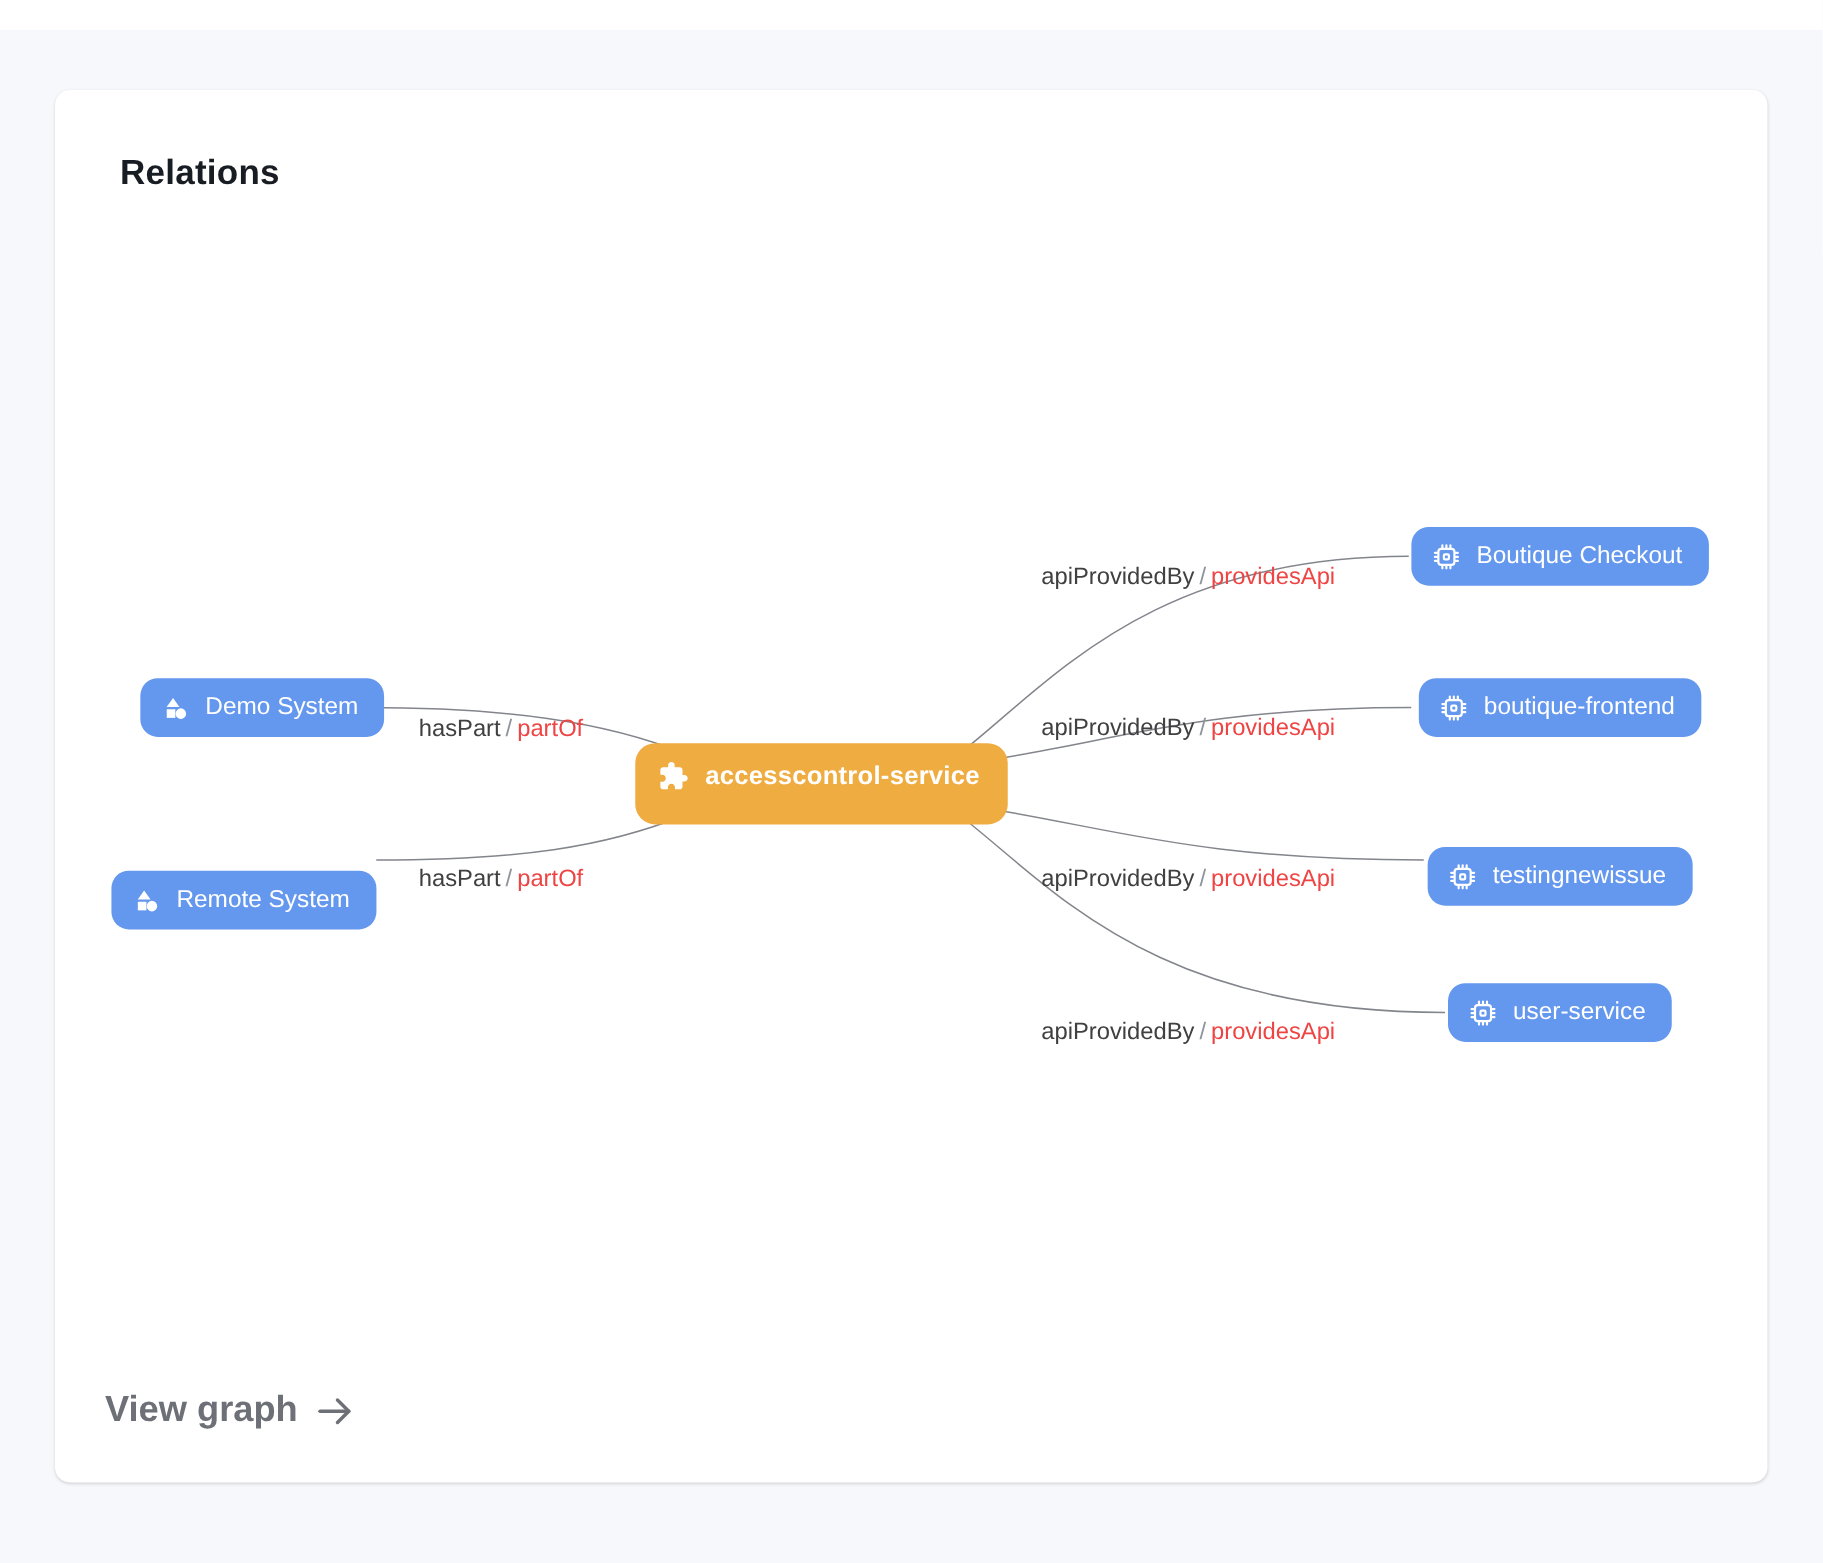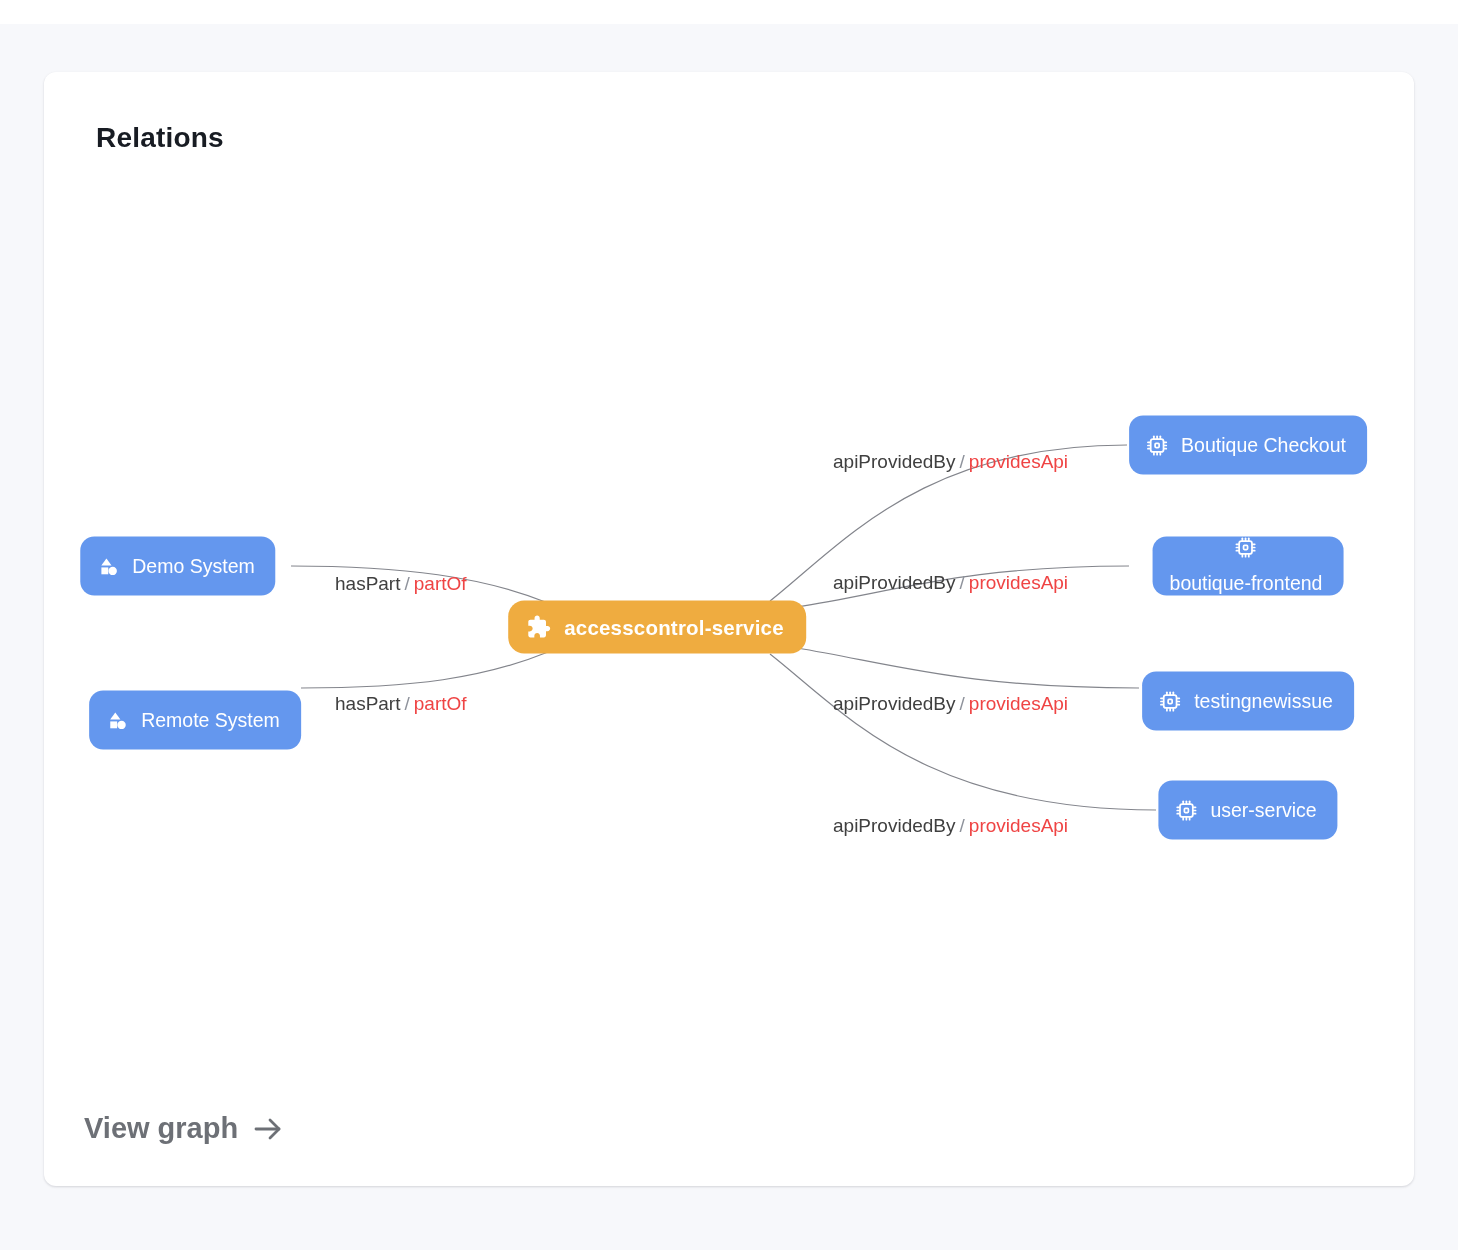--- a/index.html
+++ b/index.html
@@ -25,42 +25,42 @@
   svg.edges { position:absolute; left:0; top:0; }
   path.edge { fill:none; stroke:#83858c; stroke-width:1.2px; }
 
   .node {
     position:absolute; display:flex; align-items:center; gap:13px;
     color:#ffffff; white-space:nowrap; transform:translate(-50%,-50%);
     cursor:pointer; user-select:none;
   }
   .node .icon { display:flex; align-items:center; }
   .node.blue {
-    background:#6497ee; height:59px; padding:0 21px 0 17px;
+    background:#6497ee; height:47px; padding:0 21px 0 17px;
     border-radius:14px; font-size:19.5px; font-weight:400;
   }
   .node.orange {
-    background:#efac40; height:53px; padding:0 22px 0 18px;
+    background:#efac40; height:53px; padding:0 22px 12px 18px;
     border-radius:16px; font-size:20.5px; font-weight:700; letter-spacing:.2px;
   }
 
   .edge-label {
     position:absolute; transform:translateY(-50%);
     font-size:19px; white-space:nowrap;
   }
   .edge-label .rel { color:#404040; }
   .edge-label .sep { color:#8f939c; margin:0 4px; }
   .edge-label .inv { color:#ef4444; }
 
   
-  .pos-demo        { left:134px;  top:494px;justify-content:center; }
+  .pos-demo        { left:166px;  top:494px;justify-content:center; }
   .pos-remote      { left:151px;  top:616px;margin-top:32px; }
   .pos-center      { left:613px;  top:555px; }
   .pos-checkout    { left:1204px; top:373px; }
-  .pos-frontend    { left:1204px; top:494px;flex-direction:column; }
+  .pos-frontend    { left:1204px; top:494px; }
   .pos-testing     { left:1204px; top:616px;margin-top:13px; }
   .pos-userservice { left:1204px; top:738px;justify-content:space-between; }
 
   
   .lbl-haspart-1 { left:291px; top:512px; }
   .lbl-haspart-2 { left:291px; top:632px; }
   .lbl-api-1     { left:789px; top:390px; }
   .lbl-api-2     { left:789px; top:511px; }
   .lbl-api-3     { left:789px; top:632px; }
   .lbl-api-4     { left:789px; top:754px; }

